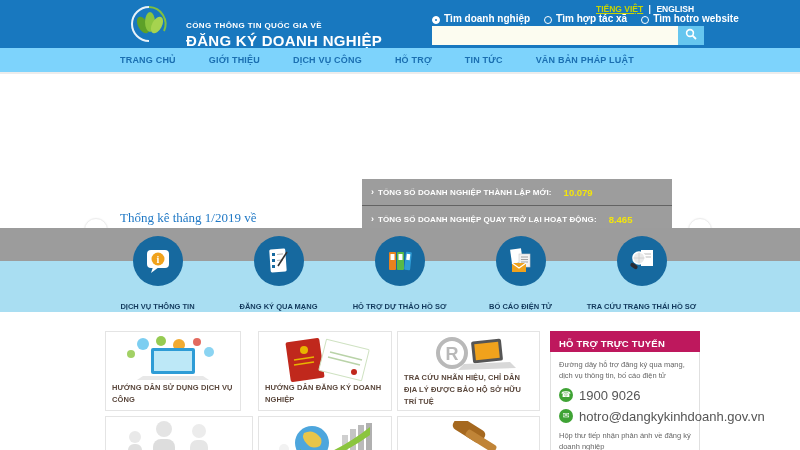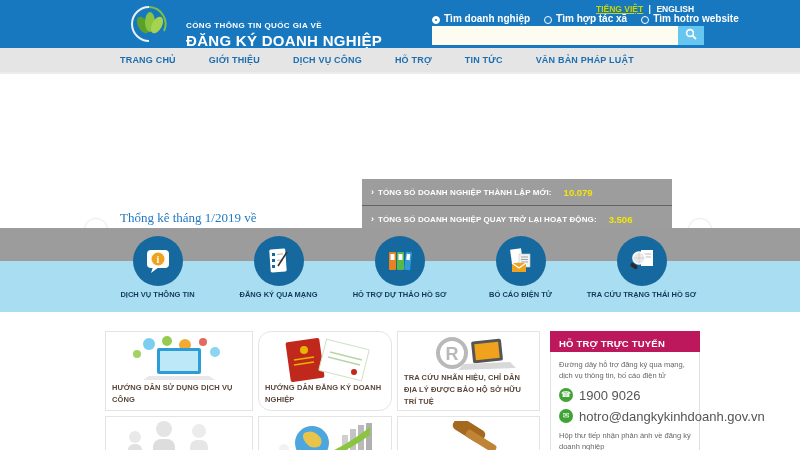--- a/index.html
+++ b/index.html
@@ -19,21 +19,21 @@
   .radio-row { position:absolute; top:13px; left:432px; display:flex; gap:14px; align-items:center; }
   .radio-opt { display:flex; align-items:flex-end; gap:4px; color:#fff; font-size:10px; font-weight:bold; cursor:pointer; }
   .radio { width:8px; height:8px; border:1px solid #fff; border-radius:50%; background:#1878bf; position:relative; flex:0 0 auto; }
   .radio.checked { background:#fff; }
   .radio.checked::after { content:""; position:absolute; left:2px; top:2px; width:2px; height:2px; border-radius:50%; background:#1878bf; }
   .search-row { position:absolute; top:26px; left:432px; display:flex; }
   .search-input { width:246px; height:19px; border:none; background:#fcfcf0; font-size:9px; padding:0 6px; outline:none; }
   .search-btn { width:26px; height:19px; background:#66c6ef; border:none; display:flex; align-items:center; justify-content:center; cursor:pointer; }
 
   
-  .nav { position:absolute; top:48px; left:0; width:800px; height:26px; background:#e5e5e5;
+  .nav { position:absolute; top:48px; left:0; width:800px; height:26px; background:#7dd3fc;
          border-bottom:2px solid #ececec; display:flex; align-items:center; padding-left:120px; gap:33px; }
   .nav-item { font-size:9px; font-weight:bold; color:#1b6fb1; letter-spacing:.2px; cursor:pointer; white-space:nowrap; }
 
   
   .carousel { position:absolute; top:84px; left:0; width:800px; height:136px; background:#fff; }
   .c-arrow { position:absolute; width:24px; height:24px; border-radius:50%; background:#fff;
              border:1px solid #ededed; color:#f2a70a; font-size:14px; font-weight:bold; line-height:22px;
              text-align:center; cursor:pointer; box-shadow:0 0 2px rgba(0,0,0,.05); }
   .c-prev { left:84px; top:134px; }
   .c-next { left:688px; top:134px; }
@@ -47,30 +47,30 @@
   .stat-label { color:#fff; font-size:8px; font-weight:bold; letter-spacing:.1px; }
   .stat-value { color:#f3e50c; font-size:9.5px; font-weight:bold; margin-left:12px; }
 
   
   .band-gray { position:absolute; top:228px; left:0; width:800px; height:33px; background:#9c9c9c; }
   .band-blue { position:absolute; top:261px; left:0; width:800px; height:51px; background:#a9def2; }
   .services { position:absolute; top:236px; left:97px; width:606px; display:flex; }
   .service { width:121px; display:flex; flex-direction:column; align-items:center; cursor:pointer; }
   .service-circle { width:50px; height:50px; border-radius:50%; background:#16699f;
                     display:flex; align-items:center; justify-content:center; }
-  .service-label { margin-top:4px; font-size:7.5px; font-weight:bold; color:#12395c;
+  .service-label { margin-top:16px; font-size:7.5px; font-weight:bold; color:#12395c;
                    text-align:right; white-space:nowrap; }
 
   
   .card { position:absolute; background:#fff; border:1px solid #e4e4e4; padding:4px 6px;
           cursor:pointer; overflow:hidden; }
   .card-img { display:flex; align-items:center; justify-content:center; }
   .card-label { font-size:7.5px; font-weight:bold; color:#5a473c; line-height:1.6; letter-spacing:.1px; }
-  .card1 { left:105px; top:331px; width:148px; height:80px; }
-  .card2 { left:258px; top:331px; width:134px; height:80px;border-radius:13px; }
+  .card1 { left:105px; top:331px; width:136px; height:80px; }
+  .card2 { left:258px; top:331px; width:134px; height:80px; }
   .card3 { left:397px; top:331px; width:143px; height:80px; }
   .card4 { left:105px; top:416px; width:148px; height:80px; }
   .card5 { left:258px; top:416px; width:134px; height:80px; }
   .card6 { left:397px; top:416px; width:143px; height:80px; }
 
   
   .support { position:absolute; left:550px; top:331px; width:150px; }
   .support-head { height:21px; background:#be185d; color:#fff; font-size:9.5px; font-weight:bold;
                   line-height:25px; padding-left:9px; letter-spacing:.2px; }
   .support-body { border:1px solid #e0e0e0; border-top:none; background:#fff; padding:7px 8px; }
@@ -154,21 +154,21 @@
 
     <div class="stats-panel">
       <div class="stat-row">
         <span class="stat-chevron">›</span>
         <span class="stat-label">TỔNG SỐ DOANH NGHIỆP THÀNH LẬP MỚI:</span>
         <span class="stat-value">10.079</span>
       </div>
       <div class="stat-row">
         <span class="stat-chevron">›</span>
         <span class="stat-label">TỔNG SỐ DOANH NGHIỆP QUAY TRỞ LẠI HOẠT ĐỘNG:</span>
-        <span class="stat-value">3.506</span>
+        <span class="stat-value">8.465</span>
       </div>
       <div class="stat-row">
         <span class="stat-chevron">›</span>
         <span class="stat-label">TỔNG SỐ DOANH NGHIỆP HOÀN TẤT THỦ TỤC GIẢI THỂ:</span>
         <span class="stat-value">1.802</span>
       </div>
       <div class="stat-row">
         <span class="stat-chevron">›</span>
         <span class="stat-label">TỔNG SỐ DOANH NGHIỆP TẠM NGỪNG HOẠT ĐỘNG:</span>
         <span class="stat-value">10.804</span>

